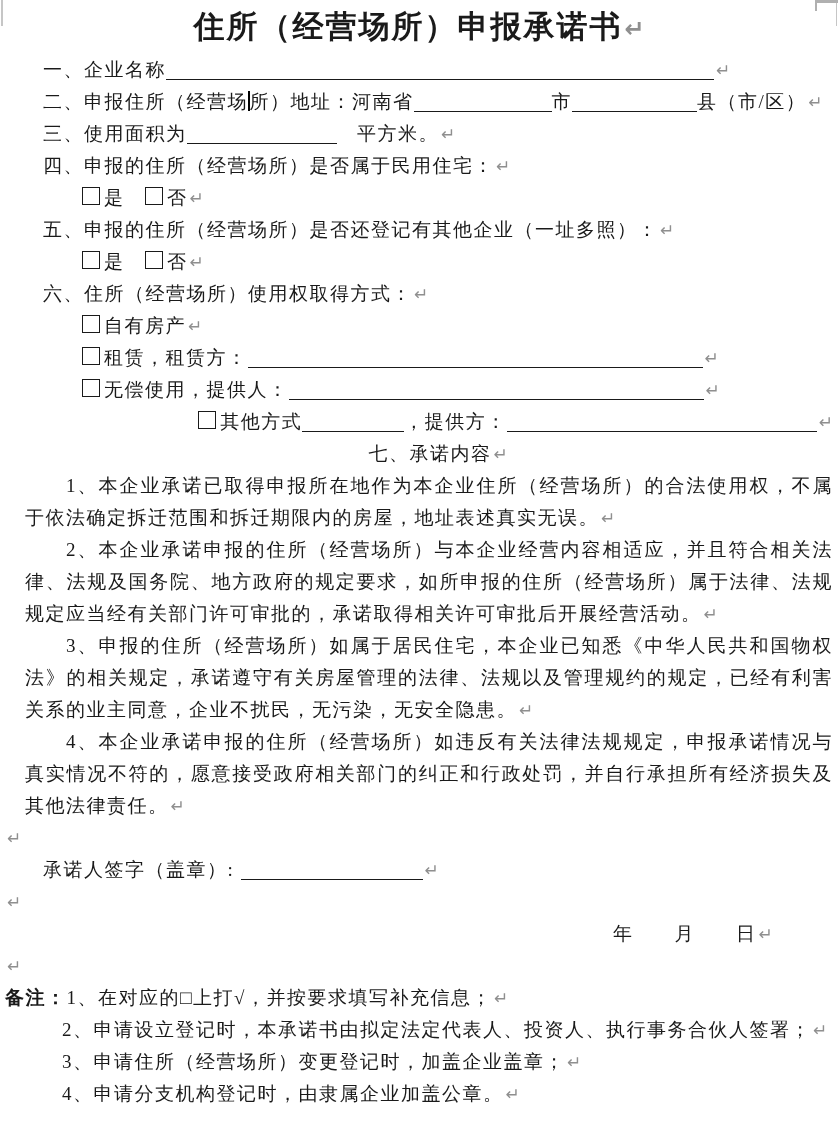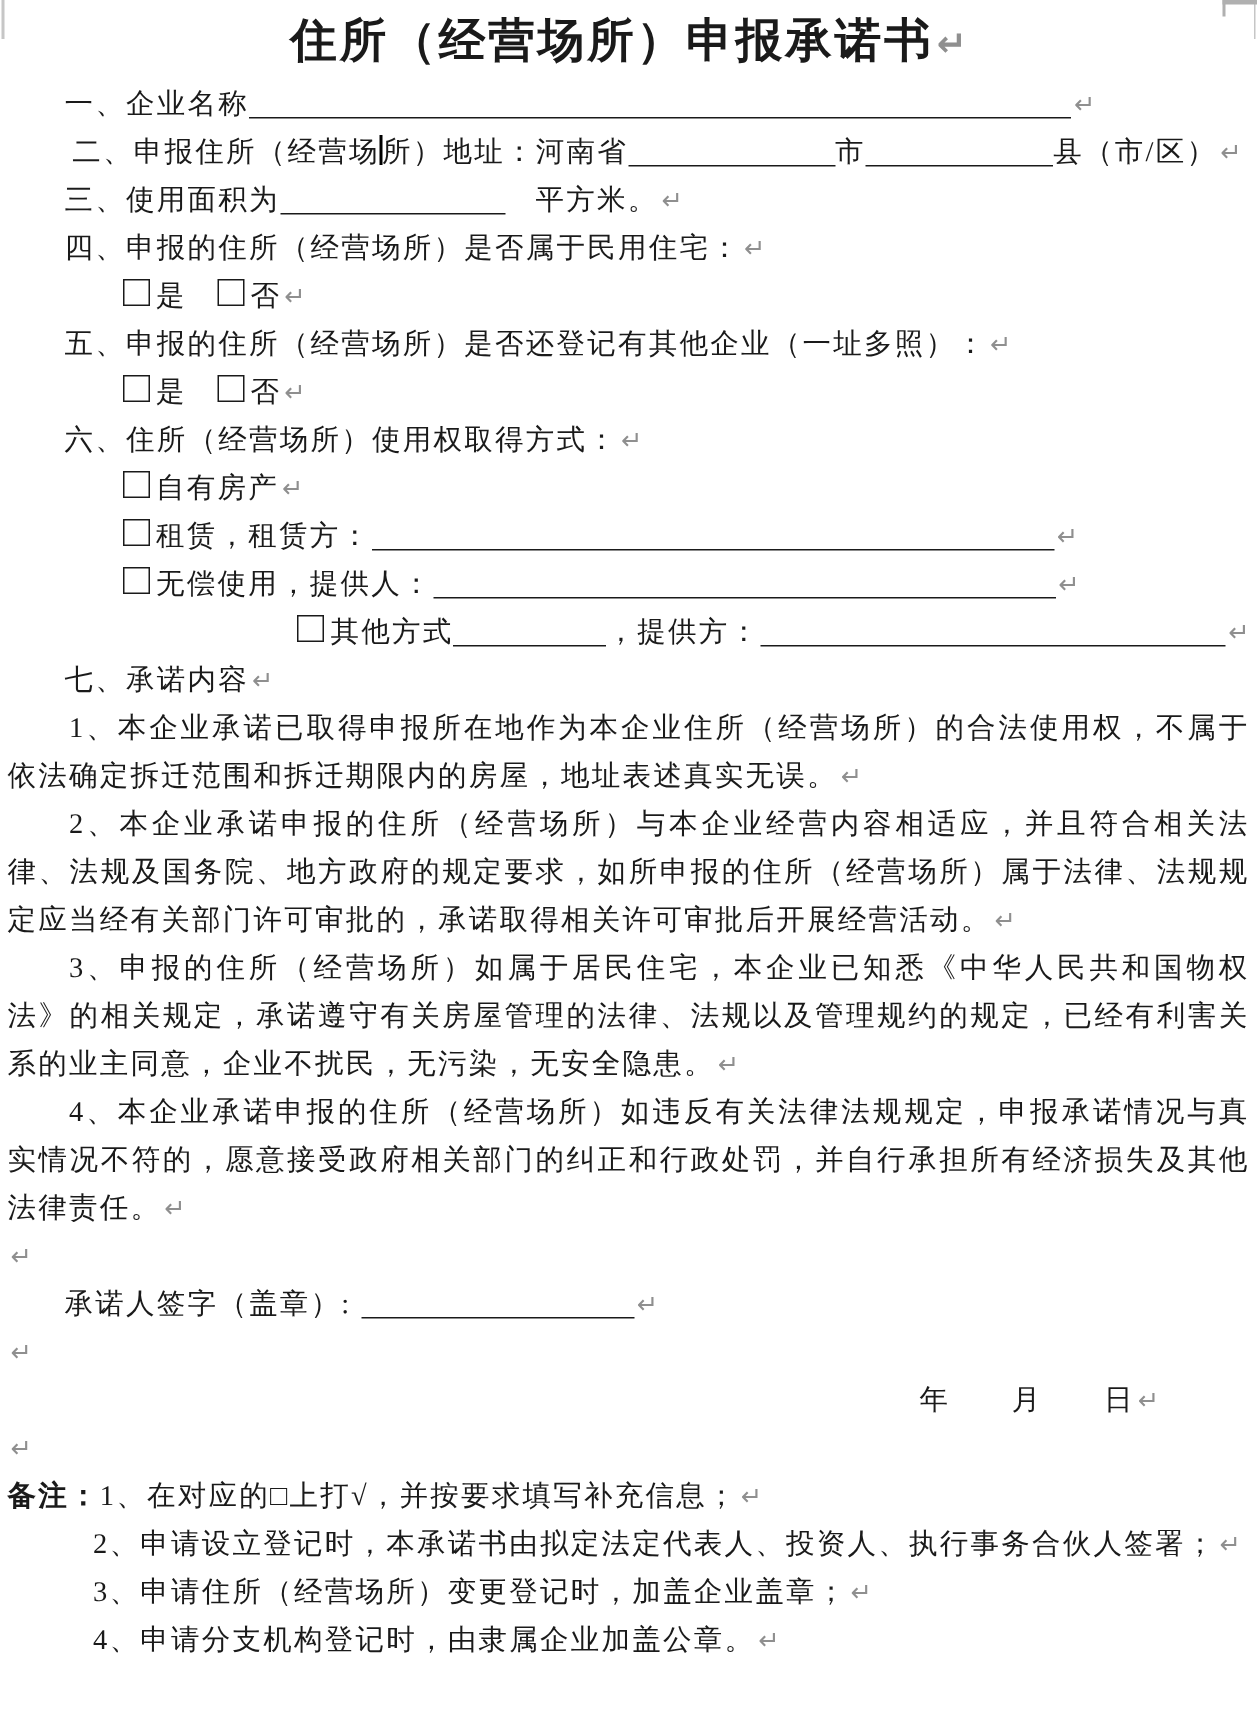--- a/index.html
+++ b/index.html
@@ -14,21 +14,21 @@
     line-height:46px; height:50px; padding-top:4px; white-space:nowrap;
     letter-spacing:2px;
   }
   .title .pilcrow { font-size:24px; letter-spacing:0; }
   .line {
     font-size:19px; line-height:32px; height:32px;
     white-space:nowrap; letter-spacing:1.5px;
   }
   .para {
     font-size:19px; line-height:32px; letter-spacing:1.5px;
-    text-align:justify; text-indent:41px;
+    text-align:justify; text-indent:41px;margin-left:20px;
   }
   .tx { }
   .bold { font-weight:bold; }
   .blank {
     display:inline-block; height:4px; vertical-align:-4px;
     border-bottom:1.4px solid #1a1a1a;
   }
   .checkbox {
     display:inline-block; width:16px; height:16px;
     border:1.2px solid #1a1a1a; background:#fff;
@@ -56,32 +56,32 @@
 </head>
 <body>
 
 <div class="page">
   <div class="artifact-edge-left"></div>
   <div class="artifact-edge-right"></div>
   <div class="artifact-corner"></div>
   <div class="content" id="doc">
       <div class="title"><span class="tx">住所（经营场所）申报承诺书</span><span class="pilcrow">↵</span></div>
       <div class="line" style="padding-left: 38px;"><span class="tx">一、企业名称</span><span class="blank" style="width: 548px;"></span><span class="pilcrow">↵</span></div>
-      <div class="line" style="padding-left: 38px; text-align: center;"><span class="tx">二、申报住所（经营场</span><span class="caret"></span><span class="tx">所）地址：河南省</span><span class="blank" style="width: 138px;"></span><span class="tx">市</span><span class="blank" style="width: 125px;"></span><span class="tx">县（市/区）</span><span class="pilcrow">↵</span></div>
+      <div class="line" style="padding-left: 38px;"><span class="tx">二、申报住所（经营场</span><span class="caret"></span><span class="tx">所）地址：河南省</span><span class="blank" style="width: 138px;"></span><span class="tx">市</span><span class="blank" style="width: 125px;"></span><span class="tx">县（市/区）</span><span class="pilcrow">↵</span></div>
       <div class="line" style="padding-left: 38px;"><span class="tx">三、使用面积为</span><span class="blank" style="width: 150px;"></span><span class="tx">　平方米。</span><span class="pilcrow">↵</span></div>
       <div class="line" style="padding-left: 38px;"><span class="tx">四、申报的住所（经营场所）是否属于民用住宅：</span><span class="pilcrow">↵</span></div>
       <div class="line" style="padding-left: 77px;"><span class="checkbox"></span><span class="tx">是　</span><span class="checkbox"></span><span class="tx">否</span><span class="pilcrow">↵</span></div>
       <div class="line" style="padding-left: 38px;"><span class="tx">五、申报的住所（经营场所）是否还登记有其他企业（一址多照）：</span><span class="pilcrow">↵</span></div>
       <div class="line" style="padding-left: 77px;"><span class="checkbox"></span><span class="tx">是　</span><span class="checkbox"></span><span class="tx">否</span><span class="pilcrow">↵</span></div>
       <div class="line" style="padding-left: 38px;"><span class="tx">六、住所（经营场所）使用权取得方式：</span><span class="pilcrow">↵</span></div>
       <div class="line" style="padding-left: 77px;"><span class="checkbox"></span><span class="tx">自有房产</span><span class="pilcrow">↵</span></div>
       <div class="line" style="padding-left: 77px;"><span class="checkbox"></span><span class="tx">租赁，租赁方：</span><span class="blank" style="width: 455px;"></span><span class="pilcrow">↵</span></div>
       <div class="line" style="padding-left: 77px;"><span class="checkbox"></span><span class="tx">无偿使用，提供人：</span><span class="blank" style="width: 415px;"></span><span class="pilcrow">↵</span></div>
       <div class="line" style="padding-left: 77px; text-align: right;"><span class="checkbox"></span><span class="tx">其他方式</span><span class="blank" style="width: 102px;"></span><span class="tx">，提供方：</span><span class="blank" style="width: 310px;"></span><span class="pilcrow">↵</span></div>
-      <div class="line" style="padding-left: 38px;"><span class="tx">七、承诺内容</span><span class="pilcrow">↵</span></div>
+      <div class="line" style="padding-left: 38px; text-align: center;"><span class="tx">七、承诺内容</span><span class="pilcrow">↵</span></div>
       <div class="para"><span class="tx">1、本企业承诺已取得申报所在地作为本企业住所（经营场所）的合法使用权，不属于依法确定拆迁范围和拆迁期限内的房屋，地址表述真实无误。</span><span class="pilcrow">↵</span></div>
       <div class="para"><span class="tx">2、本企业承诺申报的住所（经营场所）与本企业经营内容相适应，并且符合相关法律、法规及国务院、地方政府的规定要求，如所申报的住所（经营场所）属于法律、法规规定应当经有关部门许可审批的，承诺取得相关许可审批后开展经营活动。</span><span class="pilcrow">↵</span></div>
       <div class="para"><span class="tx">3、申报的住所（经营场所）如属于居民住宅，本企业已知悉《中华人民共和国物权法》的相关规定，承诺遵守有关房屋管理的法律、法规以及管理规约的规定，已经有利害关系的业主同意，企业不扰民，无污染，无安全隐患。</span><span class="pilcrow">↵</span></div>
       <div class="para"><span class="tx">4、本企业承诺申报的住所（经营场所）如违反有关法律法规规定，申报承诺情况与真实情况不符的，愿意接受政府相关部门的纠正和行政处罚，并自行承担所有经济损失及其他法律责任。</span><span class="pilcrow">↵</span></div>
       <div class="line"><span class="pilcrow">↵</span></div>
       <div class="line" style="padding-left: 38px;"><span class="tx">承诺人签字（盖章）: </span><span class="blank" style="width: 182px;"></span><span class="pilcrow">↵</span></div>
       <div class="line"><span class="pilcrow">↵</span></div>
       <div class="line" style="padding-left: 608px;"><span class="tx">年　　月　　日</span><span class="pilcrow">↵</span></div>
       <div class="line"><span class="pilcrow">↵</span></div>
       <div class="line"><span class="tx bold">备注：</span><span class="tx">1、在对应的□上打√，并按要求填写补充信息；</span><span class="pilcrow">↵</span></div>

